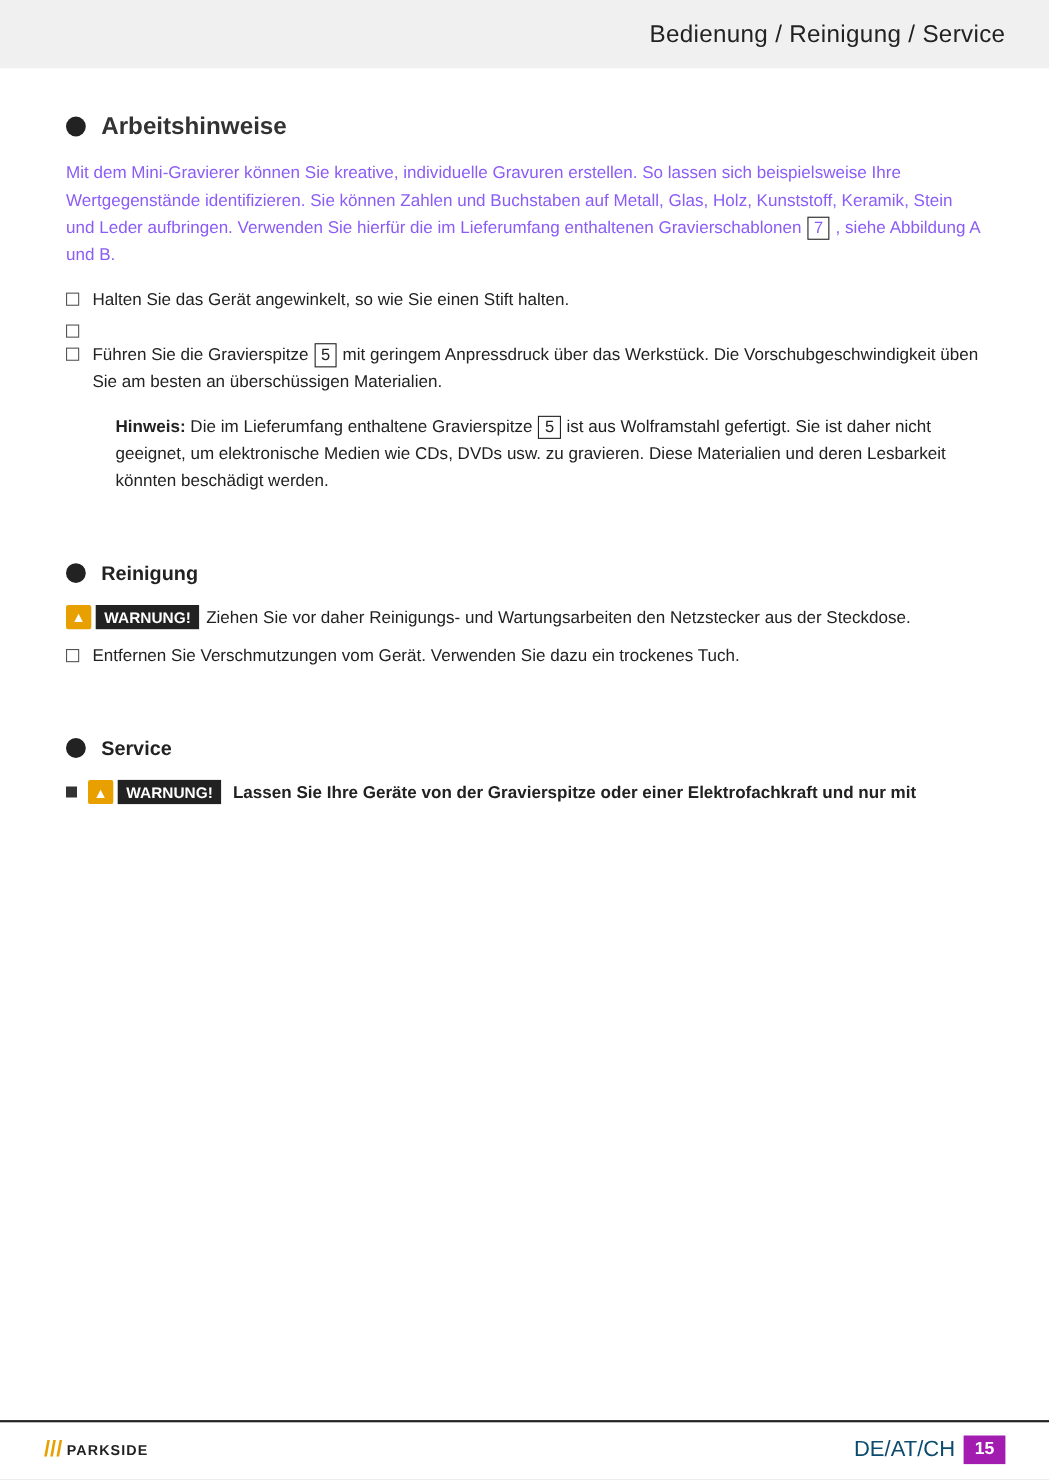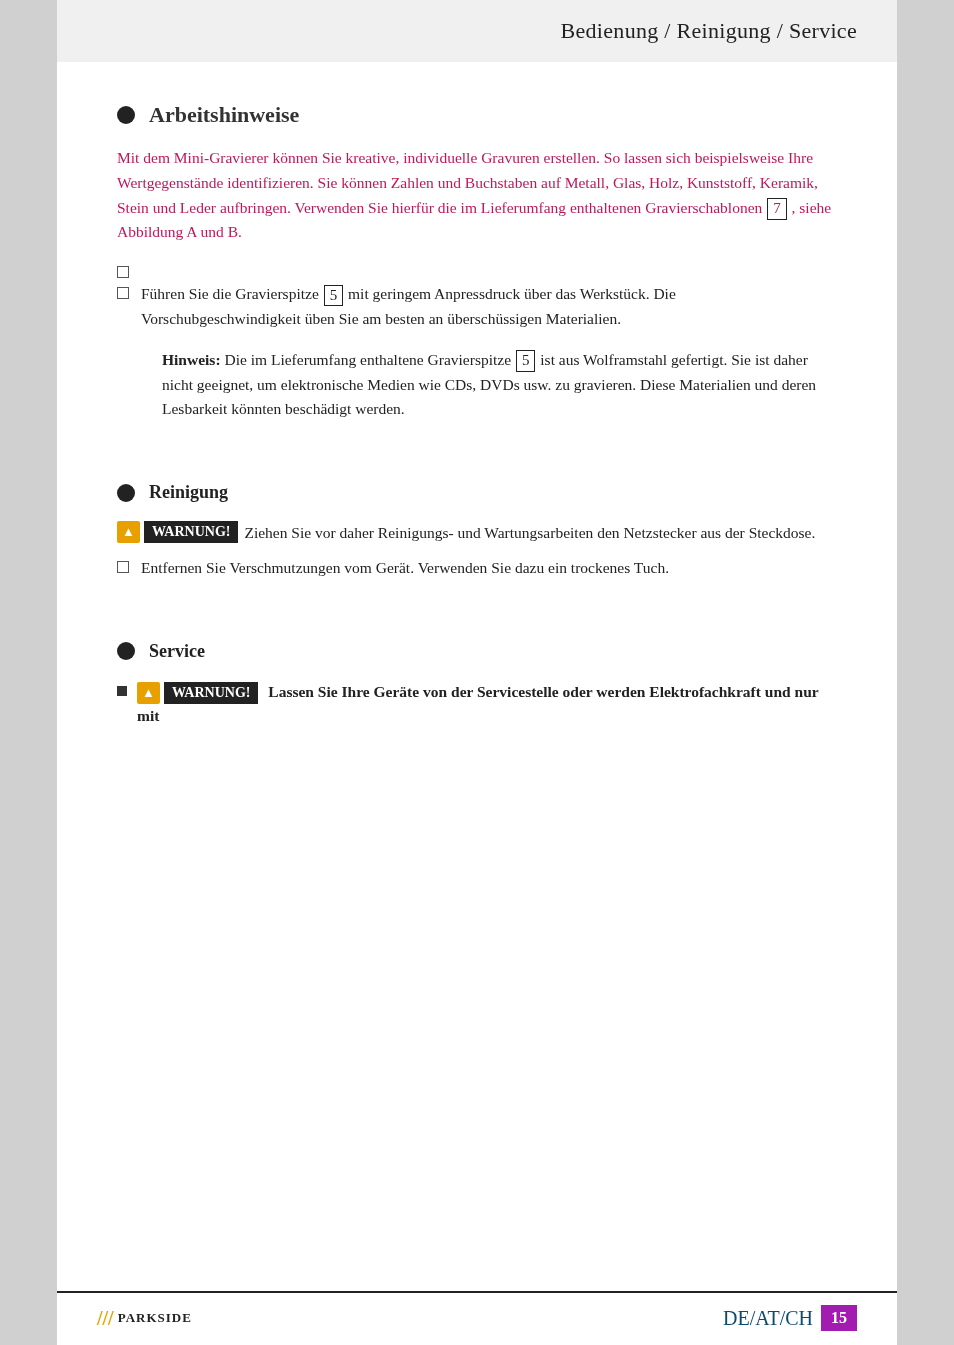--- a/index.html
+++ b/index.html
@@ -11,26 +11,25 @@
     body {
       background: #d0d0d0;
       display: flex;
       justify-content: center;
       align-items: flex-start;
       min-height: 100vh;
       font-family: Arial, Helvetica, sans-serif;
     }
 
     .page {
-      width: 840px;
+      width: 954px;
       min-height: 1345px;
       background: #ffffff;
       position: relative;
       padding: 0;
-      font-family: Liberation Serif, serif;
     }
 
     .header {
       background: #f0f0f0;
       text-align: right;
       padding: 18px 40px 18px 40px;
       border-bottom: none;
     }
 
     .header-title {
@@ -69,21 +68,21 @@
 
     .section-title-arbeits {
       font-size: 22px;
       font-weight: bold;
       color: #333;
     }
 
     .body-text {
       font-size: 15.5px;
       line-height: 1.6;
-      color: #be185d;
+      color: #8b5cf6;
       margin-bottom: 16px;
     }
 
     .inline-box {
       display: inline-block;
       border: 1.5px solid #222;
       padding: 0px 5px;
       font-size: 15px;
       margin: 0 1px;
       line-height: 1.3;
@@ -271,20 +270,24 @@
       <span class="section-title-arbeits">Arbeitshinweise</span>
     </div>
 
     <p class="body-text">
       <span>Mit dem Mini-Gravierer können Sie kreative, individuelle Gravuren erstellen. So lassen sich beispielsweise Ihre Wertgegenstände identifizieren. Sie können Zahlen und Buchstaben auf Metall, Glas, Holz, Kunststoff, Keramik, Stein und Leder aufbringen. Verwenden Sie hierfür die im Lieferumfang enthaltenen Gravierschablonen</span>
       <span class="inline-box">7</span>
       <span>, siehe Abbildung A und B.</span>
     </p>
 
     <ul class="bullet-list">
+      <li>
+        <span class="square-bullet"></span>
+        <span>Halten Sie das Gerät angewinkelt, so wie Sie einen Stift halten.</span>
+      </li>
       <li>
         <span class="square-bullet"></span>
       </li>
       <li>
         <span class="square-bullet"></span>
         <span>
           <span>Führen Sie die Gravierspitze</span>
           <span class="inline-box">5</span>
           <span>mit geringem Anpressdruck über das Werkstück. Die Vorschubgeschwindigkeit üben Sie am besten an überschüssigen Materialien.</span>
         </span>
@@ -327,21 +330,21 @@
       <span class="section-title">Service</span>
     </div>
 
     <div class="service-warning-item">
       <span class="small-black-square"></span>
       <div class="service-warning-content">
         <span class="warning-inline" style="margin-right:6px;">
           <span class="warning-icon">▲</span>
           <span class="warning-label">WARNUNG!</span>
         </span>
-        <span>Lassen Sie Ihre Geräte von der Servicestelle oder werden Elektrofachkraft und nur mit</span>
+        <span>Lassen Sie Ihre Geräte von der Gravierspitze oder einer Elektrofachkraft und nur mit</span>
       </div>
     </div>
 
   </div>
 
   <div class="footer">
     <div class="parkside-logo">
       <span class="parkside-slashes">///</span>
       <span class="parkside-text">PARKSIDE</span>
     </div>

